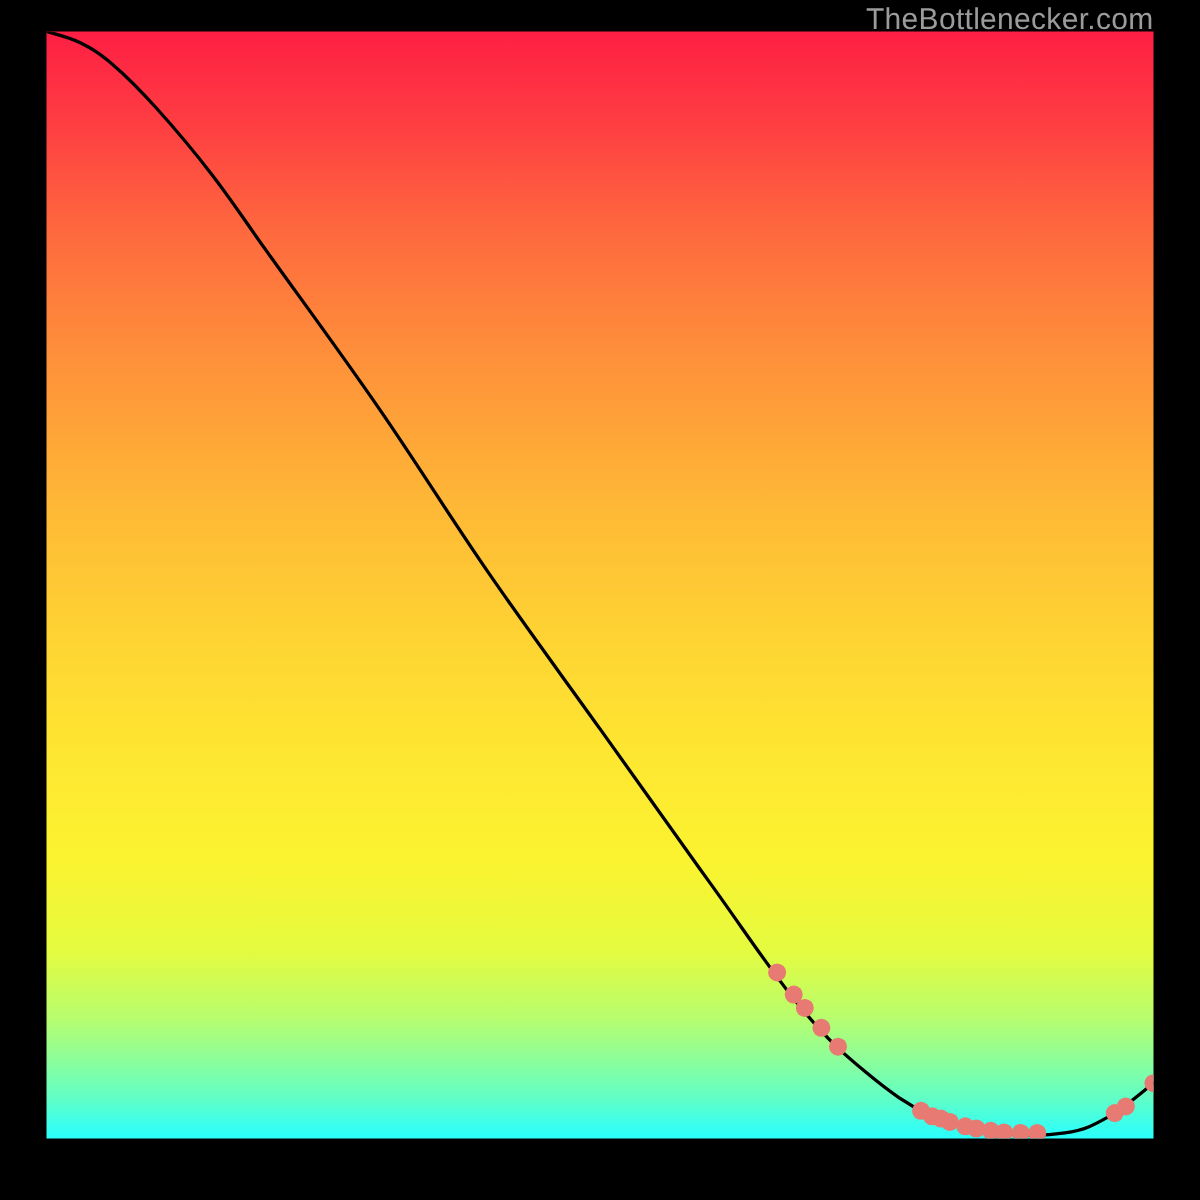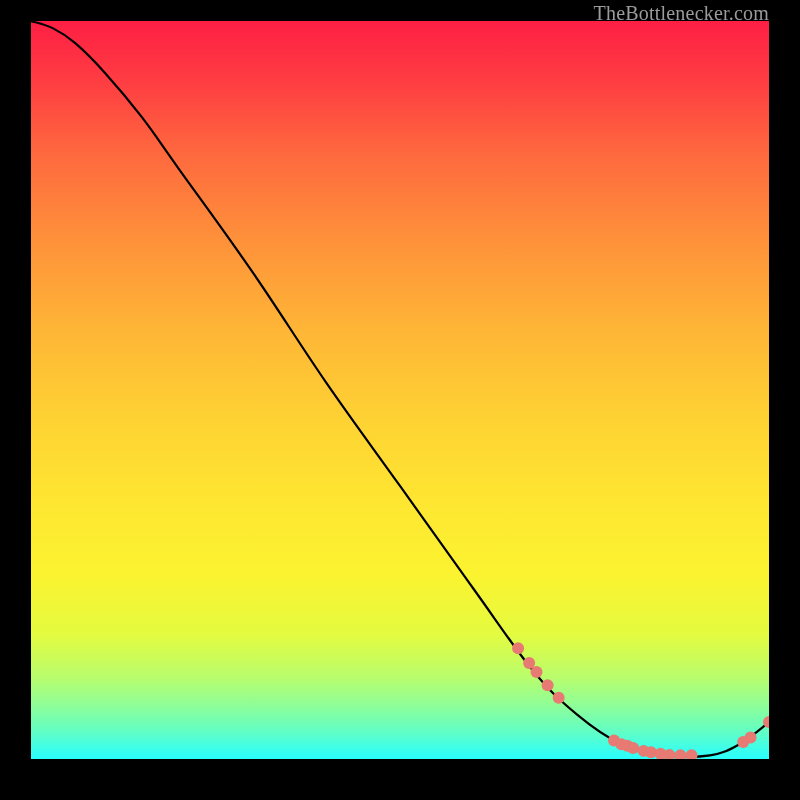--- a/index.html
+++ b/index.html
@@ -30,21 +30,21 @@
       #8bfe9b 93%,
       #5ffec8 96.5%,
       #37fef0 99%,
       #2bfefb 100%
     );
   }
   .watermark {
     position: absolute;
     right: 31px;
     top: 2px;
-    font-family: Liberation Serif, serif;
+    font-family: Liberation Sans, sans-serif;
     font-size: 20px;
     color: #9b9b9b;
     letter-spacing: 0.2px;
   }
   svg.overlay {
     position: absolute;
     left: 31px;
     top: 21px;
     width: 738px;
     height: 738px;

